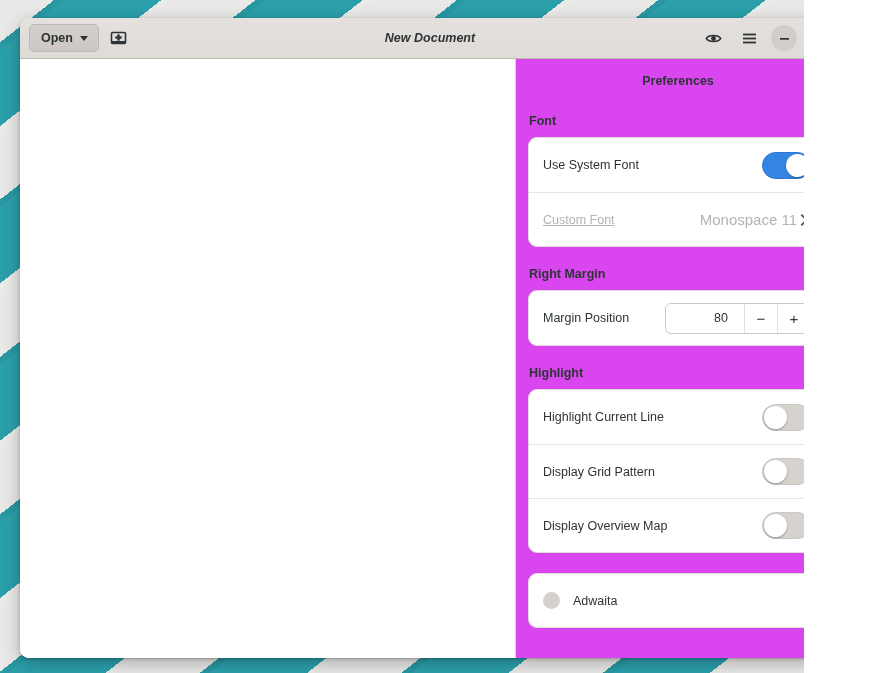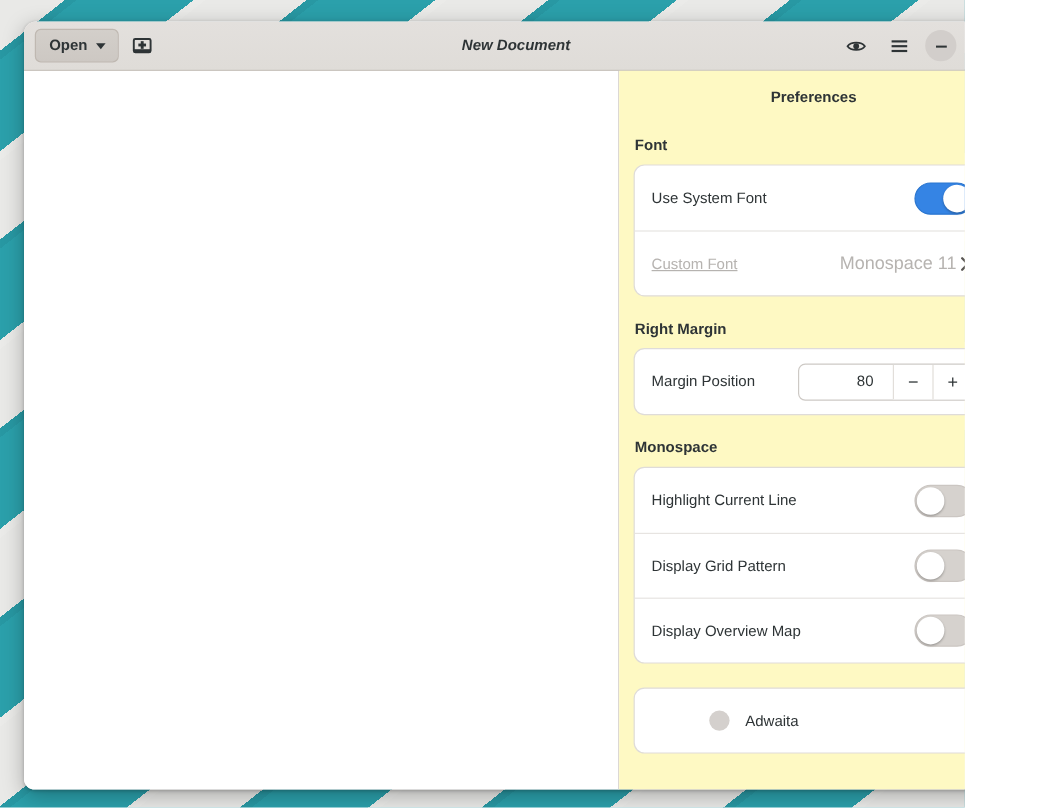--- a/index.html
+++ b/index.html
@@ -127,21 +127,21 @@
   #editor {
     width: 496px;
     flex: 0 0 496px;
     background: #ffffff;
     border-right: 1px solid #dcd8d4;
   }
 
   
   #prefs {
     flex: 1;
-    background: #fef9c3;
+    background: #d946ef;
     overflow: hidden;
     position: relative;
   }
 
   #prefs-header {
     height: 44px;
     display: flex;
     align-items: center;
     justify-content: center;
     position: relative;
@@ -370,21 +370,21 @@
             <div class="row">
               <div class="row-label">Margin Position</div>
               <div class="spin">
                 <div class="spin-value">80</div>
                 <div class="spin-btn">−</div>
                 <div class="spin-btn">+</div>
               </div>
             </div>
           </div>
 
-          <div class="section-title">Monospace</div>
+          <div class="section-title">Highlight</div>
           <div class="group">
             <div class="row">
               <div class="row-label">Highlight Current Line</div>
               <div class="switch off">
                 <div class="knob"></div>
               </div>
             </div>
             <div class="row">
               <div class="row-label">Display Grid Pattern</div>
               <div class="switch off">
@@ -392,21 +392,21 @@
               </div>
             </div>
             <div class="row">
               <div class="row-label">Display Overview Map</div>
               <div class="switch off">
                 <div class="knob"></div>
               </div>
             </div>
           </div>
 
-          <div class="group" style="margin-top:20px;padding-left:48px;">
+          <div class="group" style="margin-top:20px;">
             <div class="row theme-row">
               <div class="theme-dot"></div>
               <div class="theme-name">Adwaita</div>
             </div>
           </div>
 
         </div>
       </div>
     </div>
   </div>

